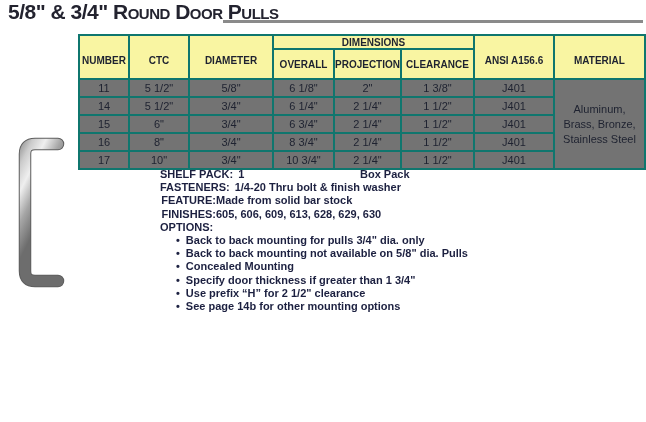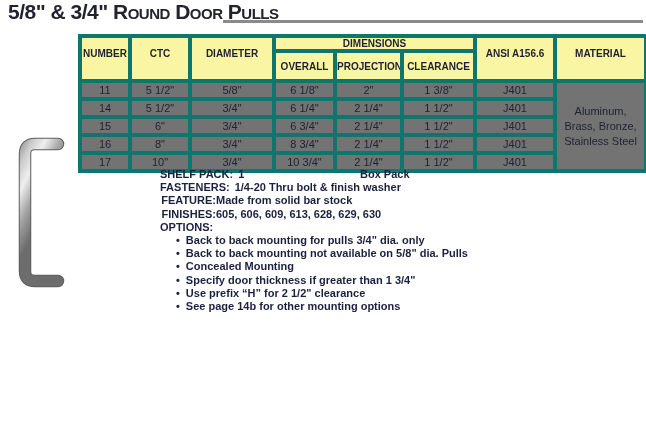--- a/index.html
+++ b/index.html
@@ -21,31 +21,31 @@
   .title-rule {
     position:absolute; left:223px; top:20px;
     width:420px; height:3px; background:#8a8a8a;
   }
   table.spec-table {
     position:absolute; left:78px; top:34px;
     border-collapse:collapse; table-layout:fixed;
     width:566px;
   }
   .spec-table th, .spec-table td {
-    border:4px solid #0f766e;
+    border:2px solid #0f766e;
     text-align:center; vertical-align:middle;
     overflow:hidden; white-space:nowrap;
   }
   .spec-table thead th {
     background:#f9f5a2;
     font-size:10px; font-weight:bold; color:#1e2230;
   }
   .spec-table thead tr.dim-row th { height:14px; }
   .spec-table thead tr.col-row th { height:30px; }
-  .spec-table thead th[rowspan] { vertical-align:bottom; padding-bottom:20px; }
+  .spec-table thead th[rowspan] { vertical-align:bottom; padding-bottom:12px; }
   .spec-table tbody td {
     background:#737373; font-size:11px; height:18px; color:#1e2230;
   }
   .mat-cell { font-size:11px; line-height:15px; white-space:normal; }
   .specs {
     position:absolute; left:160px; top:168px; width:420px;
     font-size:11px; font-weight:bold; color:#1c2040;
   }
   .spec-line { position:relative; display:flex; height:13.2px; line-height:13.2px; white-space:pre; }
   .spec-line .lbl { margin-right:5px;text-align:right; }

